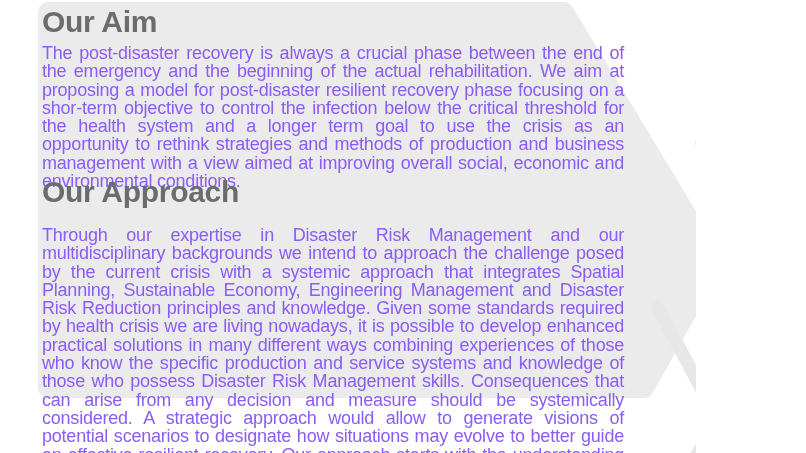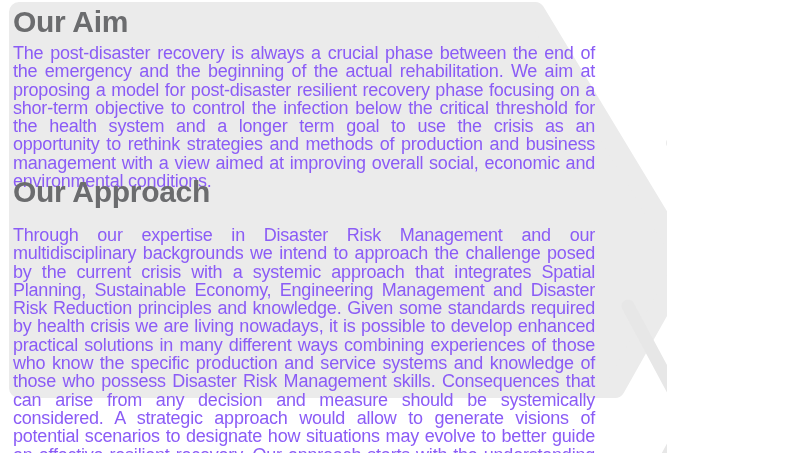--- a/index.html
+++ b/index.html
@@ -2,20 +2,21 @@
 <html><head>
 <meta charset="utf-8">
 <style>
   html,body{margin:0;padding:0;background:#ffffff;}
   .slide{
     position:relative;
     width:667px;height:453px;
     overflow:hidden;
     background:#ffffff;
     font-family:"Liberation Sans",sans-serif;
+    margin-left:29px;
   }
   .bg-layer{position:absolute;inset:0;width:806px;height:453px;}
   .content{position:absolute;left:13px;top:0;width:582px;}
   .section-title{
     position:absolute;left:0;
     margin:0;
     font-size:30px;
     font-weight:bold;
     color:#6b6c6e;
     letter-spacing:-0.3px;

